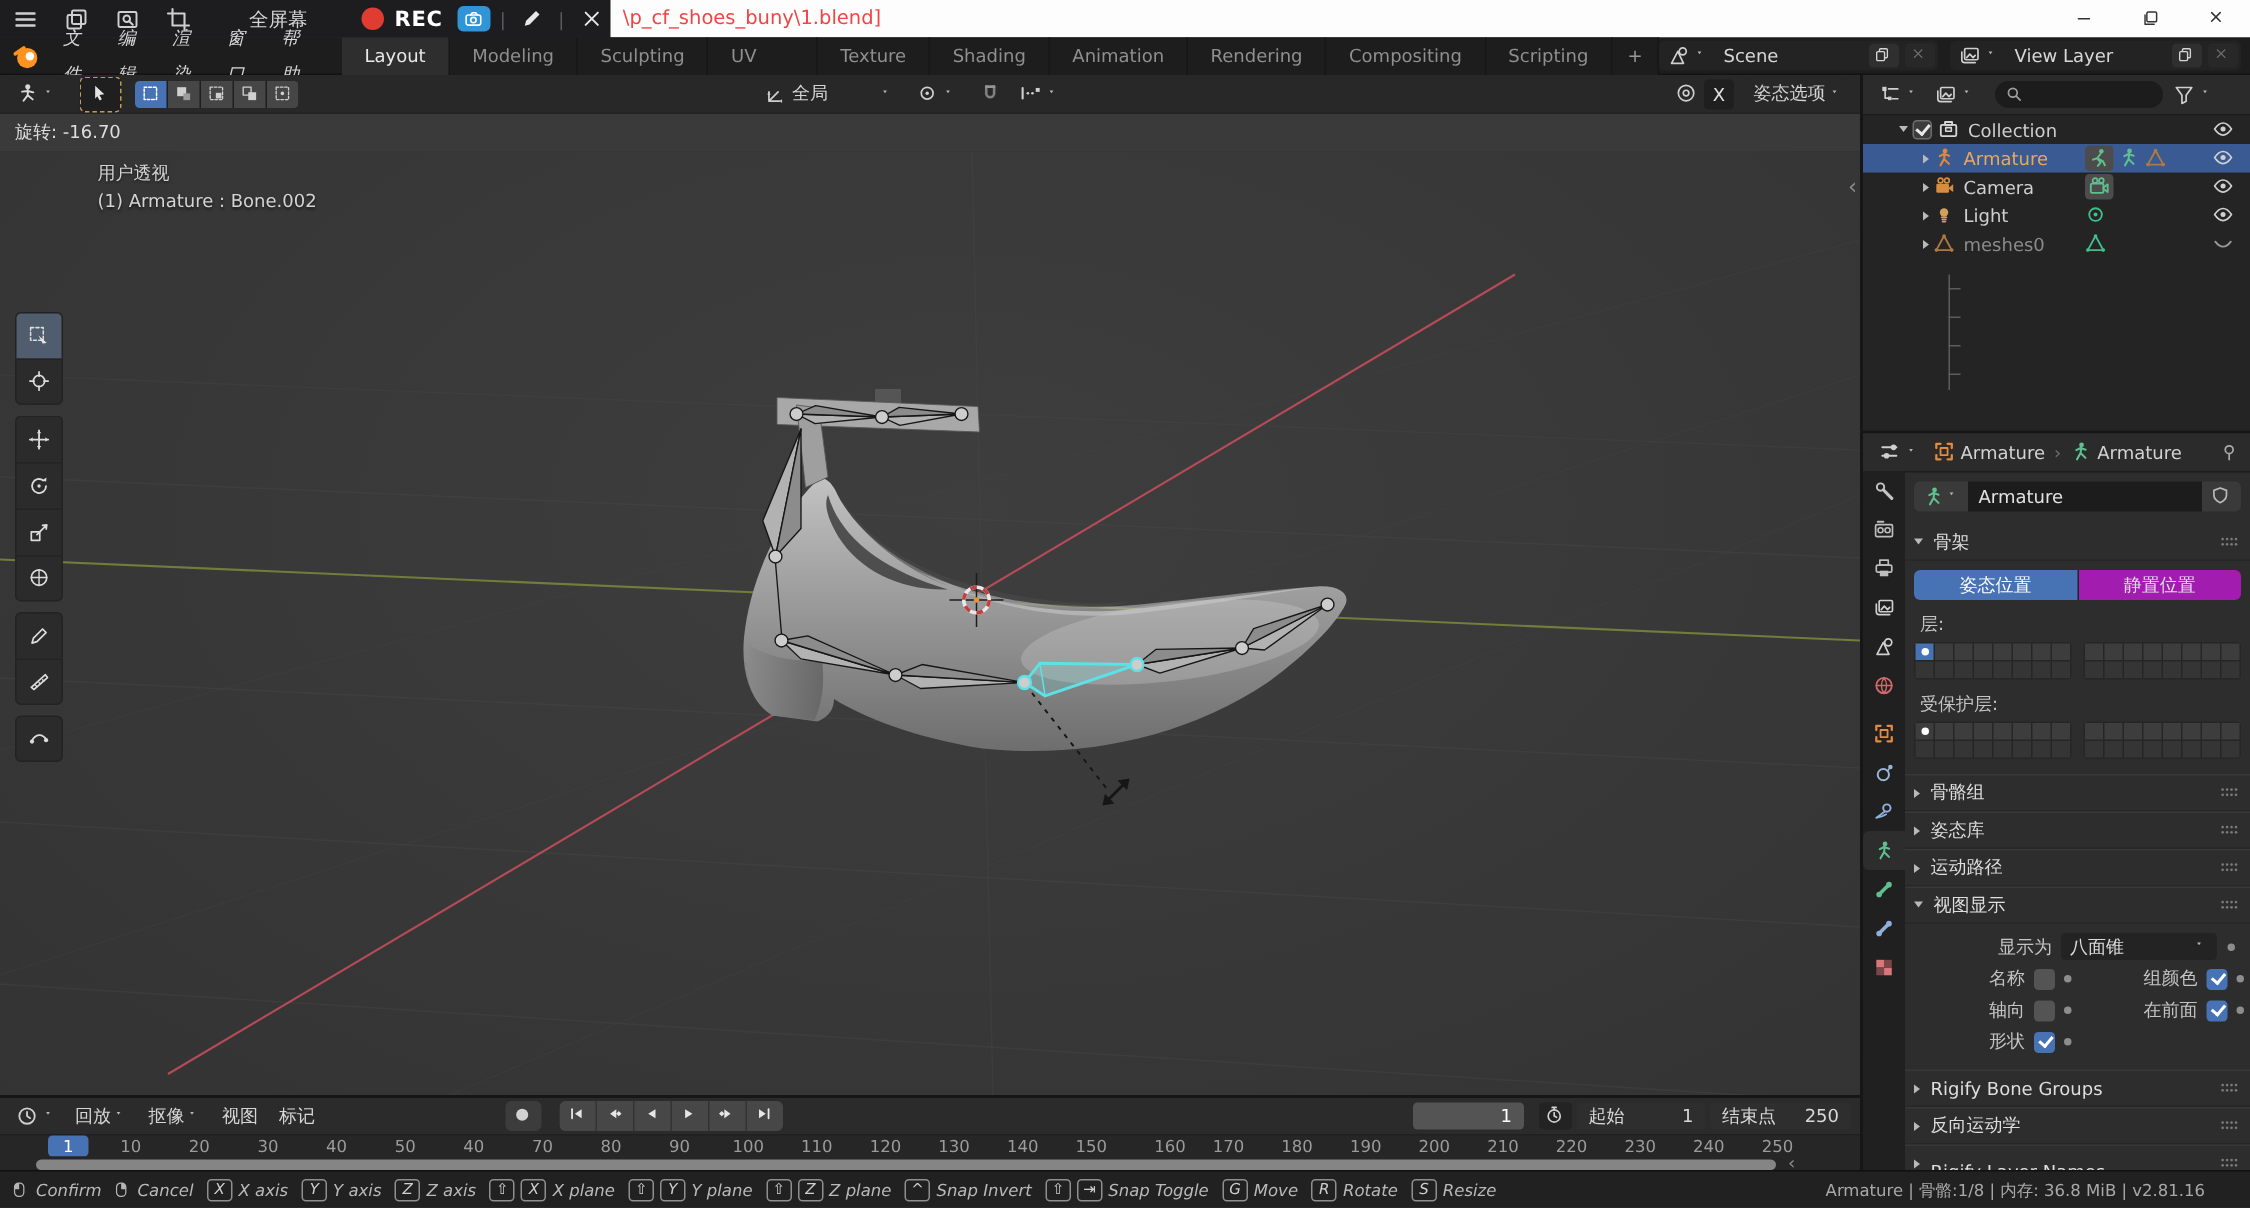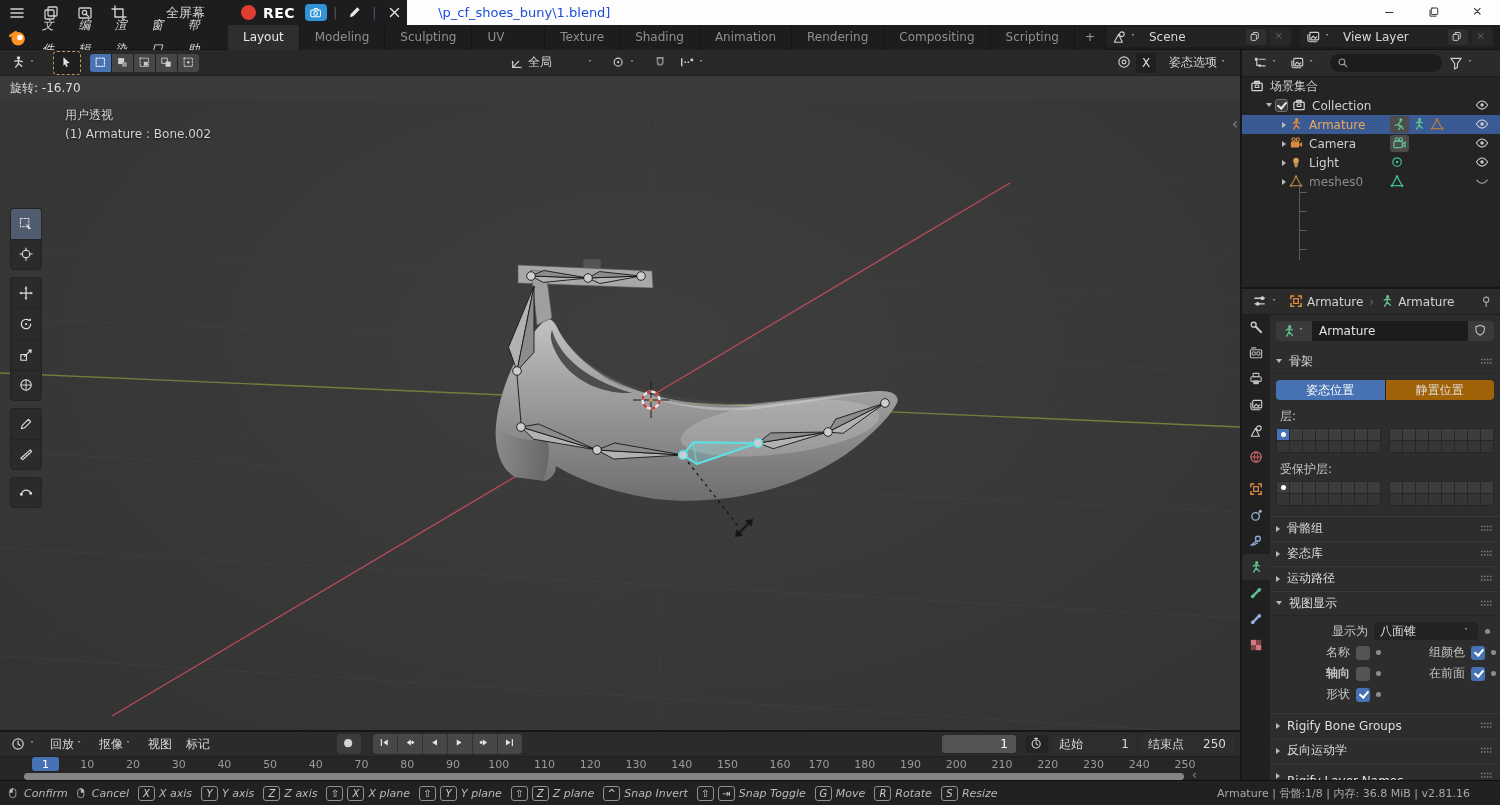--- a/index.html
+++ b/index.html
@@ -15,21 +15,21 @@
 
   
   #titlebar{left:0;top:0;width:1500px;height:25px;background:#1d1d20;display:flex;align-items:center;}
   #titlebar .tbicon{margin:0 9px;display:flex;align-items:center;}
   #fullscreen-label{color:#d6d6d6;margin:0 26px 0 30px;font-size:13px;}
   #rec-wrap{display:flex;align-items:center;gap:7px;margin:0 10px;}
   #rec-dot{width:15px;height:15px;border-radius:50%;background:#e03c31;}
   #rec-label{color:#fff;font-weight:bold;font-size:14px;letter-spacing:.5px;}
   .tb-sep{color:#5c5c60;margin:0 6px;}
   #cam-btn{width:22px;height:17px;background:#2f95d6;border-radius:4px;display:flex;align-items:center;justify-content:center;}
-  #file-area{flex:1;height:25px;background:#fdfdfd;display:flex;align-items:center;color:#1d4ed8;padding-left:23px;}
+  #file-area{flex:1;height:25px;background:#fdfdfd;display:flex;align-items:center;color:#ef4444;}
   #filename{margin-left:8px;font-size:13px;}
   #win-controls{margin-left:auto;display:flex;align-items:center;gap:0;}
   .winbtn{width:44px;height:25px;display:flex;align-items:center;justify-content:center;}
 
   
   #menubar{left:0;top:25px;width:1500px;height:25px;background:#1d1d1d;display:flex;align-items:center;border-bottom:1px solid #131313;box-sizing:border-box;}
   .menu-item{padding:0 12px;color:#d8d8d8;line-height:24px;}
   #tabs{display:flex;margin-left:16px;height:25px;}
   .ws-tab{padding:0 15px;line-height:24px;color:#8f8f8f;background:#1d1d1d;border-right:1px solid #161616;}
   .ws-tab.active{background:#2e2e2e;color:#e8e8e8;}
@@ -91,21 +91,21 @@
   #id-row{display:flex;align-items:center;margin:7px 6px 0 6px;height:20px;}
   #id-dd{width:36px;height:20px;background:#3a3a3a;border-radius:4px 0 0 4px;display:flex;align-items:center;justify-content:center;gap:2px;}
   #id-name{flex:1;height:20px;background:#1c1c1c;display:flex;align-items:center;padding-left:7px;color:#e2e2e2;}
   #id-shield{width:26px;height:20px;background:#3a3a3a;border-radius:0 4px 4px 0;display:flex;align-items:center;justify-content:center;}
   .panel-hdr{height:23px;display:flex;align-items:center;color:#dedede;padding:0 6px;border-top:1px solid #383838;border-bottom:1px solid #272727;}
   .panel-hdr .grip{margin-left:auto;}
   .panel-hdr.first{border-top:none;}
   .seg{display:flex;margin:6px 6px 0 6px;height:20px;border-radius:4px;overflow:hidden;gap:1px;background:#222;}
   .seg div{flex:1;display:flex;align-items:center;justify-content:center;}
   .seg .on{background:#4772b3;color:#fff;}
-  .seg .off{background:#a16207;color:#e0e0e0;}
+  .seg .off{background:#a21caf;color:#e0e0e0;}
   .layers-label{margin:8px 0 3px 10px;color:#c4c4c4;}
   .layer-grids{display:flex;gap:8px;margin:0 6px;}
   .lgrid{flex:1;display:grid;grid-template-columns:repeat(8,1fr);grid-auto-rows:11px;gap:1px;background:#262626;border:1px solid #262626;border-radius:3px;}
   .lcell{background:#3d3d3d;position:relative;}
   .lcell.r2{background:#353535;}
   .lcell.blue{background:#4772b3;}
   .lcell .dot{position:absolute;left:50%;top:50%;width:5px;height:5px;margin:-2.5px 0 0 -2.5px;border-radius:50%;background:#fff;}
   .cb{width:14px;height:14px;border-radius:3px;background:#545454;position:relative;display:inline-block;}
   .cb.on{background:#4772b3;}
   .cb.on::after{content:"";position:absolute;left:4.5px;top:1.5px;width:4px;height:7px;border:solid #fff;border-width:0 2px 2px 0;transform:rotate(40deg);}
@@ -650,31 +650,20 @@
         </span>
       <span class="caret-glyph" style="display: flex;">
           <svg width="8" height="8" viewBox="0 0 16 16" fill="none" xmlns="http://www.w3.org/2000/svg">
             <path d="M1.5 2.6h5L4 6.2z" fill="#b6b6b6"></path>
           </svg>
         </span>
     </div>
   </div>
   <div id="outliner-tree">
       <div class="ol-row">
-        <span style="width: 8px;"></span>
-        <span style="display: flex;">
-          <svg width="15" height="15" viewBox="0 0 16 16" fill="none" xmlns="http://www.w3.org/2000/svg">
-            <rect x="2" y="4.5" width="11" height="8" rx="1" stroke="#d8d8d8" stroke-width="1.3" stroke-linecap="round" stroke-linejoin="round" fill="none"></rect>
-            <rect x="5" y="2.5" width="5" height="2" stroke="#d8d8d8" stroke-width="1.3" stroke-linecap="round" stroke-linejoin="round" fill="none"></rect>
-            <rect x="5.5" y="6.5" width="4" height="2.5" stroke="#d8d8d8" stroke-width="1.1" stroke-linecap="round" stroke-linejoin="round" fill="none"></rect>
-          </svg>
-        </span>
-        <span class="lbl">场景集合</span>
-      </div>
-      <div class="ol-row">
         <span style="width: 24px;"></span>
         <span class="tree-tri open"></span>
         <span class="cb2" style="margin-right: 4px;"></span>
         <span style="display: flex;">
           <svg width="15" height="15" viewBox="0 0 16 16" fill="none" xmlns="http://www.w3.org/2000/svg">
             <rect x="2" y="4.5" width="11" height="8" rx="1" stroke="#d8d8d8" stroke-width="1.3" stroke-linecap="round" stroke-linejoin="round" fill="none"></rect>
             <rect x="5" y="2.5" width="5" height="2" stroke="#d8d8d8" stroke-width="1.3" stroke-linecap="round" stroke-linejoin="round" fill="none"></rect>
             <rect x="5.5" y="6.5" width="4" height="2.5" stroke="#d8d8d8" stroke-width="1.1" stroke-linecap="round" stroke-linejoin="round" fill="none"></rect>
           </svg>
         </span>
@@ -1196,21 +1185,21 @@
           <span style="color: rgb(196, 196, 196);">名称</span>
           <span class="cb"></span>
           <span class="anim-dot"></span>
         </div>
         <div class="check-cell">
           <span style="color: rgb(196, 196, 196);">组颜色</span>
           <span class="cb on"></span>
           <span class="anim-dot"></span>
         </div>
         <div class="check-cell">
-          <span style="color: rgb(196, 196, 196); font-weight: bold;">轴向</span>
+          <span style="color: rgb(196, 196, 196);">轴向</span>
           <span class="cb"></span>
           <span class="anim-dot"></span>
         </div>
         <div class="check-cell">
           <span style="color: rgb(196, 196, 196);">在前面</span>
           <span class="cb on"></span>
           <span class="anim-dot"></span>
         </div>
         <div class="check-cell">
           <span style="color: rgb(196, 196, 196);">形状</span>

